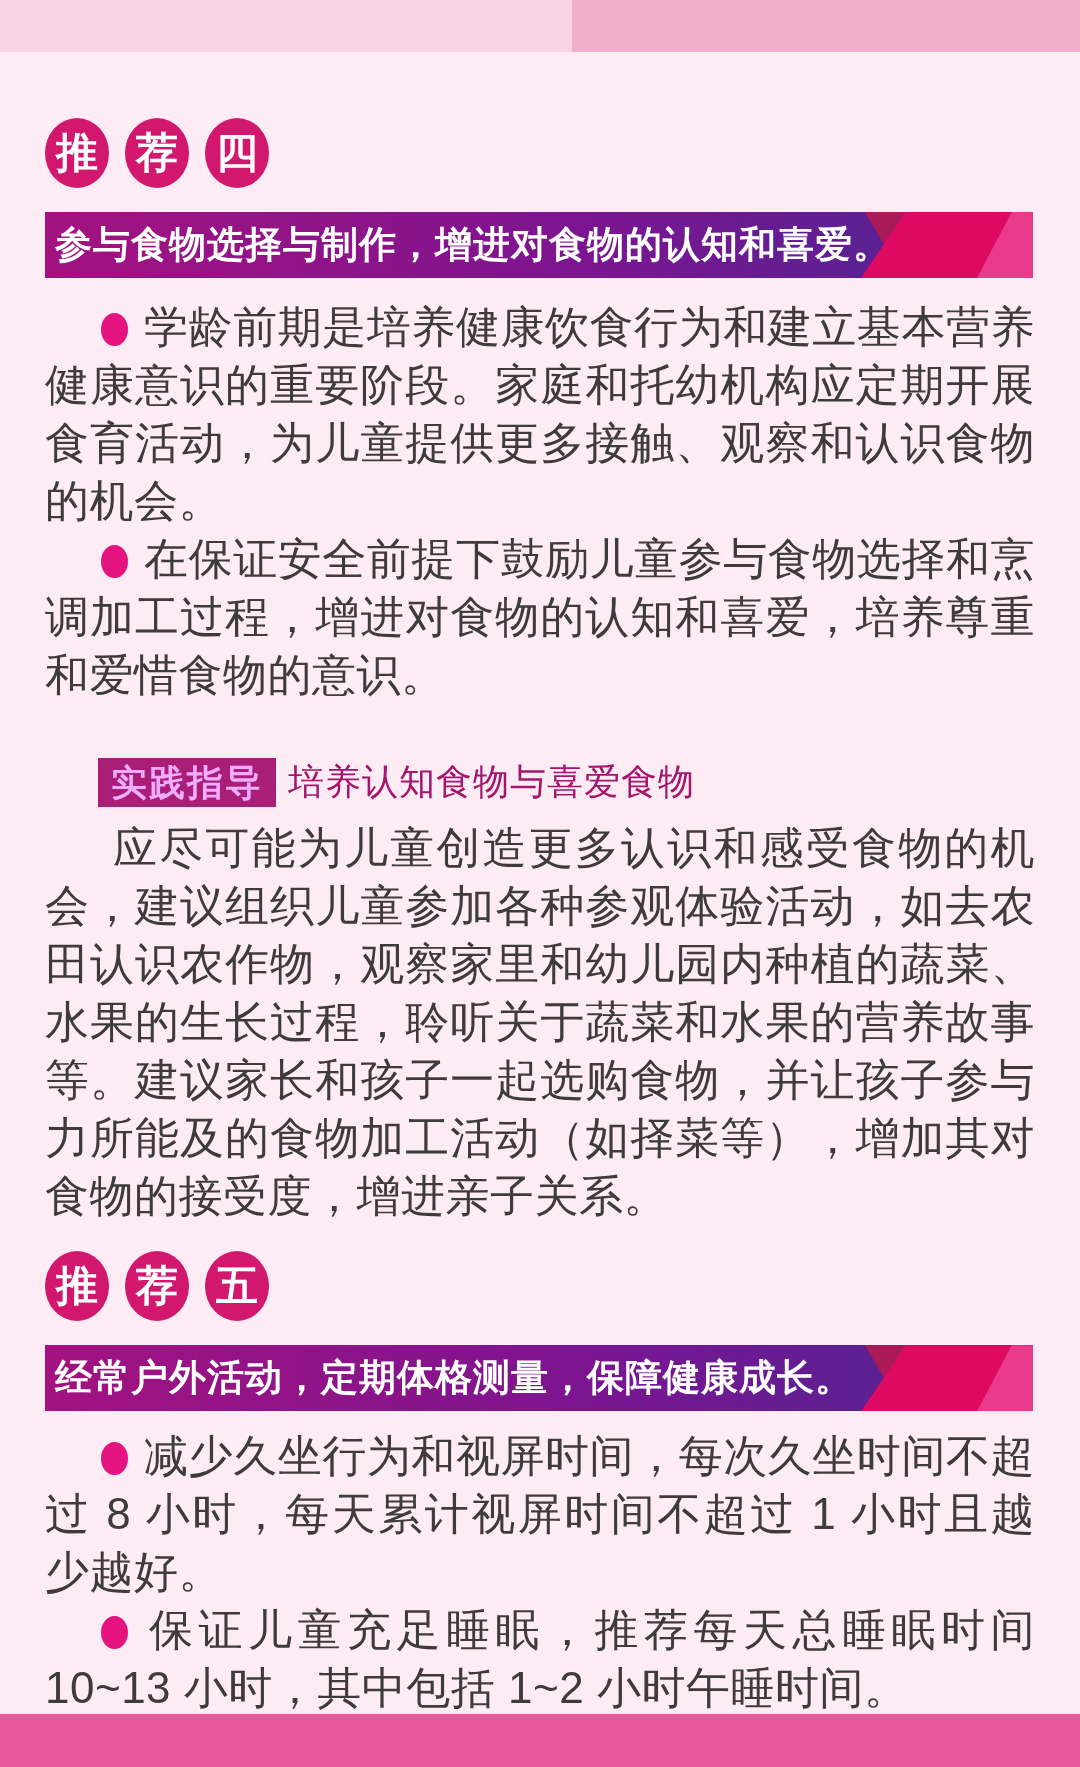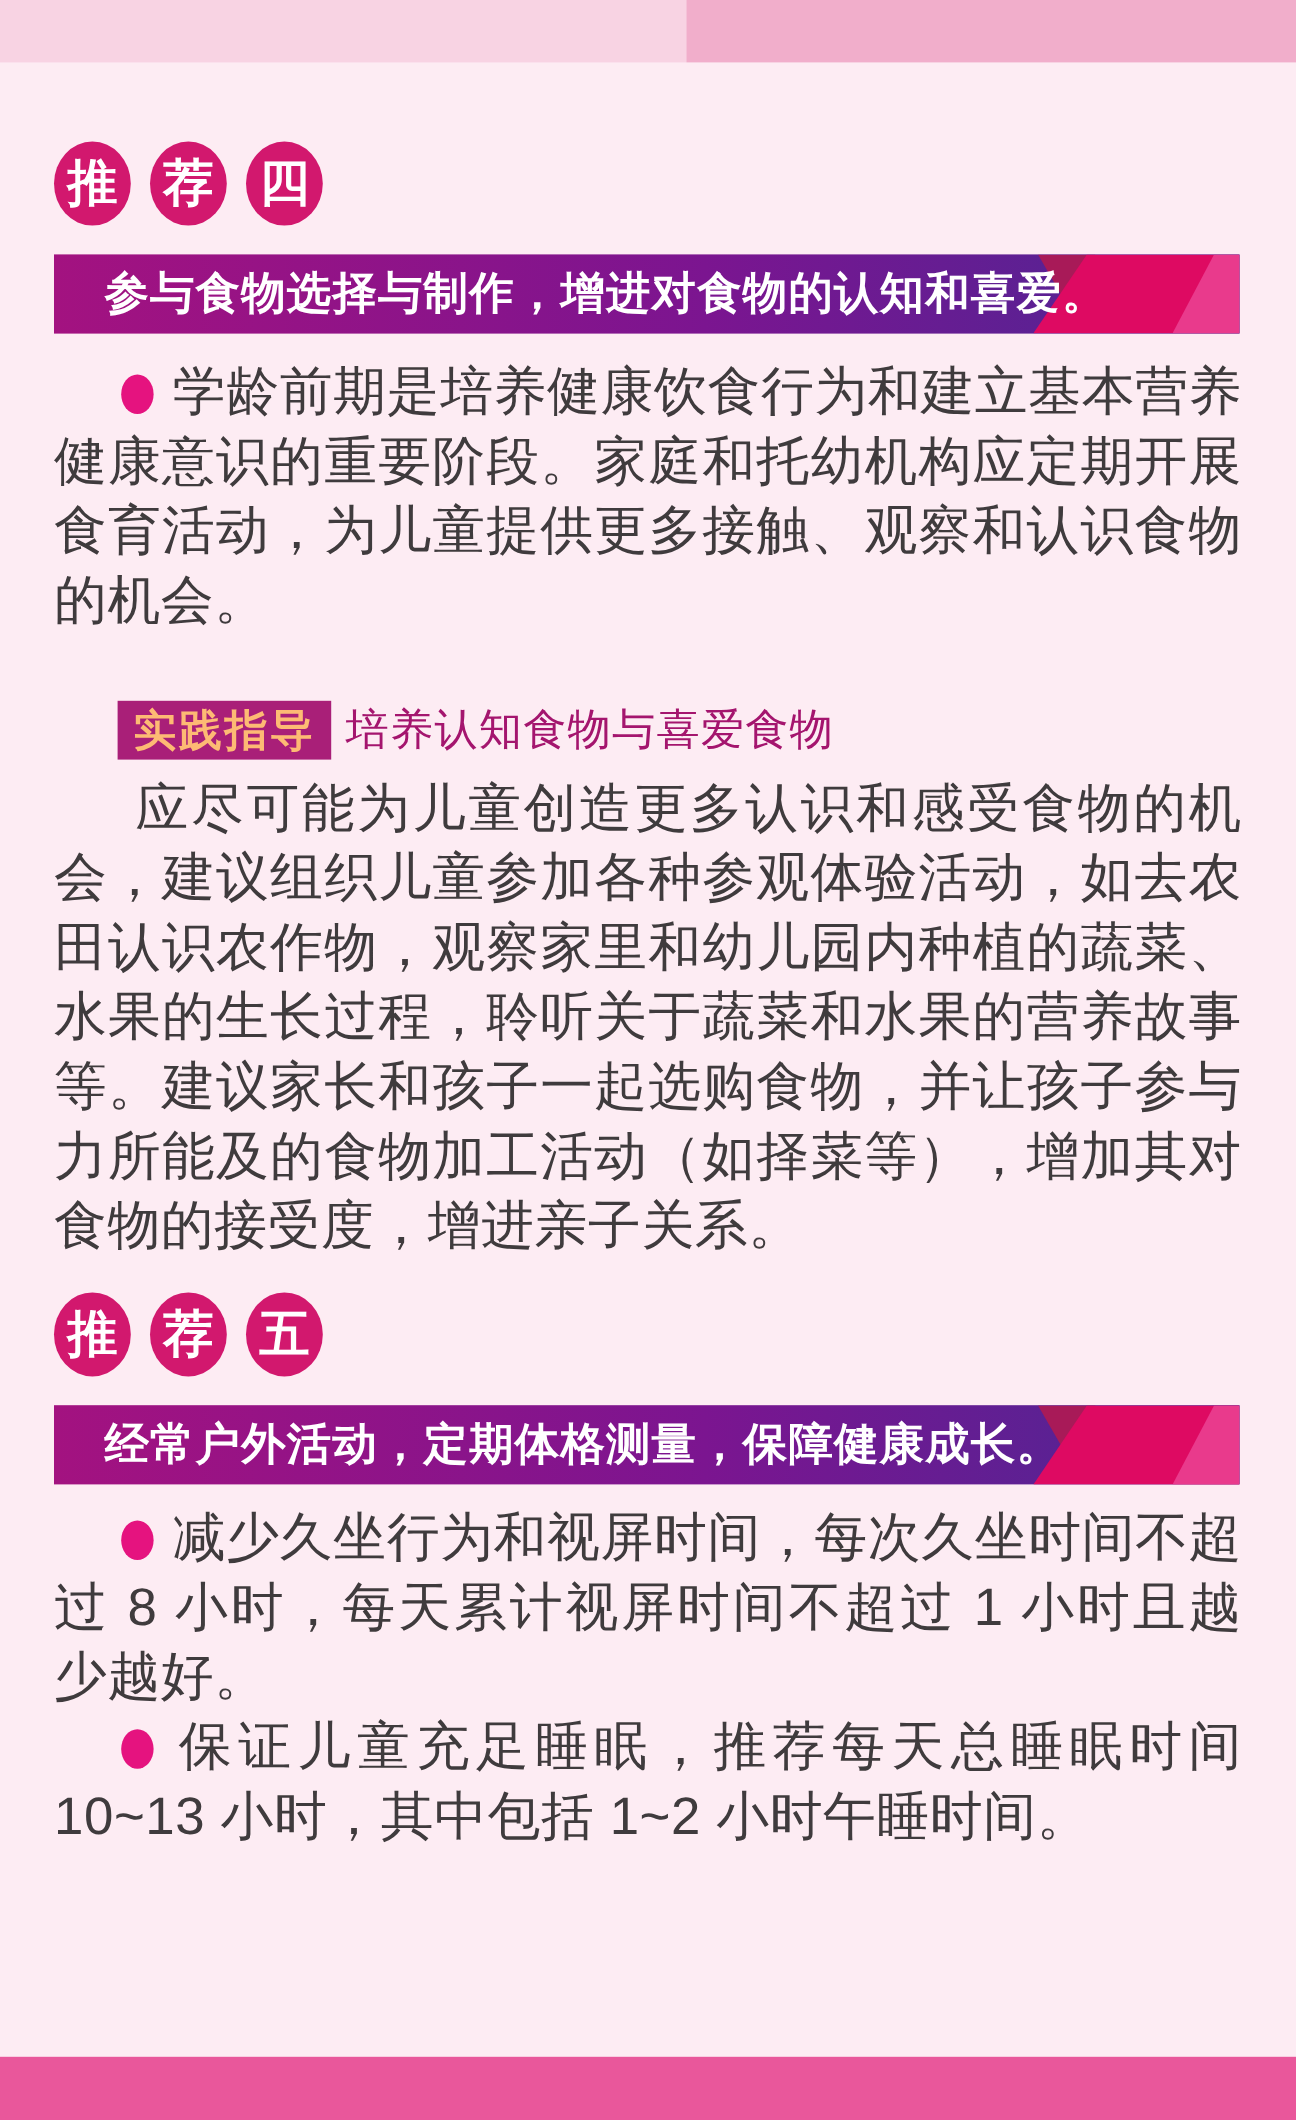--- a/index.html
+++ b/index.html
@@ -28,21 +28,21 @@
   .banner {
     margin-top:24px; height:66px; width:988px;
     position:relative;
     background:linear-gradient(90deg, var(--banner-start,#a31280) 0%, #7b1590 55%, var(--banner-end,#5b2193) 85%);
     display:flex; align-items:center;
   }
   .banner.second { }
   .banner-text {
     position:relative; z-index:4;
     color:#ffffff; font-size:37px; font-weight:bold;
-    padding-left:42px; letter-spacing:1px; white-space:nowrap;
+    padding-left:10px; letter-spacing:1px; white-space:nowrap;
   }
   .chev-dark {
     position:absolute; z-index:1; top:0; right:120px; width:48px; height:40px;
     background:var(--chevron-dark,#a81a58);
     clip-path:polygon(0 0, 100% 0, 48% 100%);
   }
   .chev-bright {
     position:absolute; z-index:2; top:0; right:0; width:172px; height:100%;
     background:var(--chevron-bright,#de0a62);
     clip-path:polygon(26% 0, 100% 0, 100% 100%, 0 100%);
@@ -61,21 +61,21 @@
   .para.bulleted { text-indent:56px; }
   .para.first-after-banner { margin-top:20px; }
   .bullet-dot {
     display:inline-block; width:27px; height:33px; border-radius:50%;
     background:var(--bullet,#e5137f);
     margin-right:16px; vertical-align:-4px;
   }
 
   .practice-row { margin-top:54px; margin-left:53px; display:flex; align-items:center; }
   .practice-box {
-    background:var(--practice-box,#a91f78); color:#fdba74;
+    background:var(--practice-box,#a91f78); color:#f0abfc;
     font-size:36px; font-weight:bold; letter-spacing:2px;
     padding:3px 13px; line-height:1.2;
   }
   .practice-heading {
     color:var(--practice-heading,#a4156e);
     font-size:36px; font-weight:normal; letter-spacing:1px;
     margin-left:12px; white-space:nowrap;
   }
   .practice-para { margin-top:12px; text-indent:68px; }
 
@@ -97,20 +97,21 @@
 
   <div class="banner">
     <div class="chev-dark"></div>
     <div class="chev-bright"></div>
     <div class="chev-light"></div>
     <div class="banner-text">参与食物选择与制作，增进对食物的认知和喜爱。</div>
   </div>
 
   <p class="para bulleted first-after-banner"><span class="bullet-dot"></span><span>学龄前期是培养健康饮食行为和建立基本营养健康意识的重要阶段。家庭和托幼机构应定期开展食育活动，为儿童提供更多接触、观察和认识食物的机会。</span></p>
 
+  <p class="para bulleted"><span class="bullet-dot"></span><span>在保证安全前提下鼓励儿童参与食物选择和烹调加工过程，增进对食物的认知和喜爱，培养尊重和爱惜食物的意识。</span></p>
 
   <div class="practice-row">
     <div class="practice-box">实践指导</div>
     <div class="practice-heading">培养认知食物与喜爱食物</div>
   </div>
 
   <p class="para practice-para">应尽可能为儿童创造更多认识和感受食物的机会，建议组织儿童参加各种参观体验活动，如去农田认识农作物，观察家里和幼儿园内种植的蔬菜、水果的生长过程，聆听关于蔬菜和水果的营养故事等。建议家长和孩子一起选购食物，并让孩子参与力所能及的食物加工活动（如择菜等），增加其对食物的接受度，增进亲子关系。</p>
 
   <div class="badge-row second">
     <div class="badge-circle">推</div>

